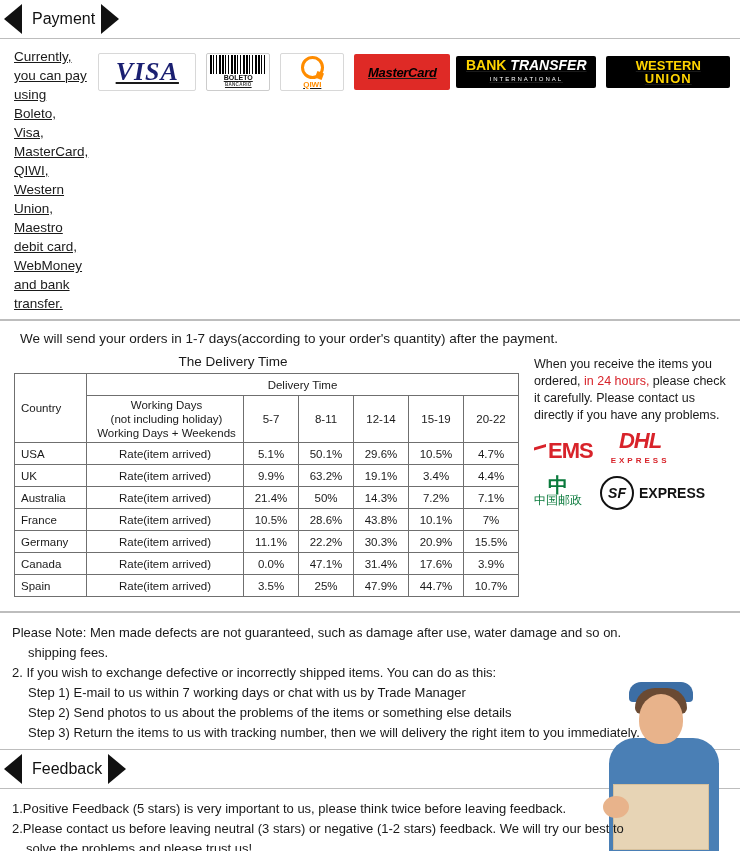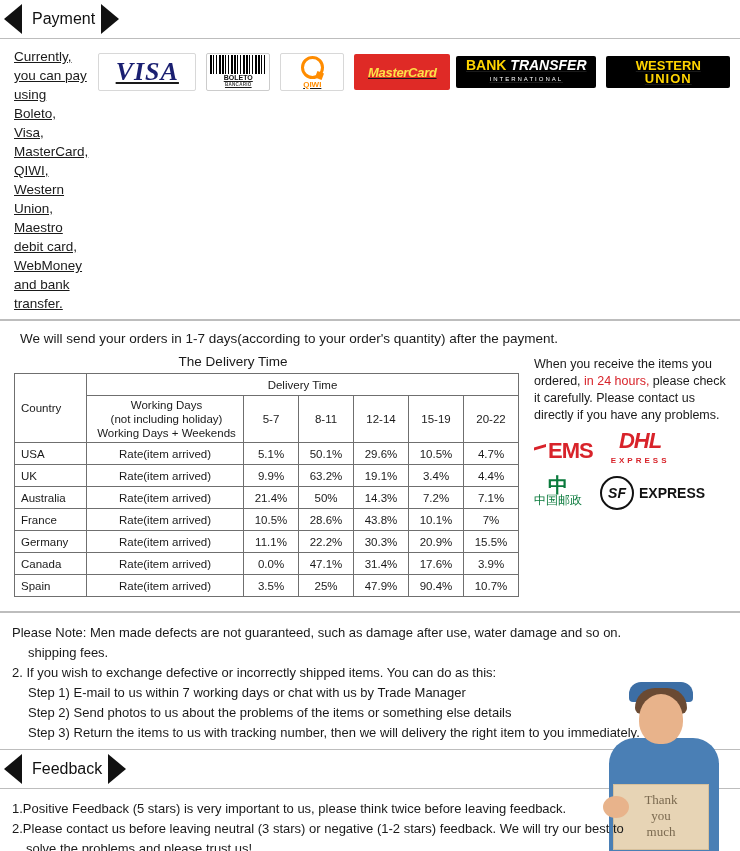--- a/index.html
+++ b/index.html
@@ -144,21 +144,21 @@
   .qiwi-mark::after{
     content:"";
     position:absolute; right:-2px; bottom:-3px;
     width:7px; height:7px; background:#ff8c00;
     transform: rotate(20deg);
   }
   .qiwi-txt { font-size: 8px; color: #ff8c00; font-weight: bold; margin-top:1px;}
   .lg-master {
     width: 96px; height: 36px;
     background: #df2a26;
-    color: #fde047;
+    color: #000000;
     font-size: 13px;
     font-style: italic;
     letter-spacing: -0.3px;
   }
   .lg-bank {
     width: 140px; height: 32px;
     background: #000;
     color: #ffd400;
     flex-direction: column;
     line-height: 14px;
@@ -485,21 +485,21 @@
               <td>31.4%</td>
               <td>17.6%</td>
               <td>3.9%</td>
             </tr>
             <tr>
               <td class="country">Spain</td>
               <td class="rate">Rate(item arrived)</td>
               <td>3.5%</td>
               <td>25%</td>
               <td>47.9%</td>
-              <td>90.4%</td>
+              <td>44.7%</td>
               <td>10.7%</td>
             </tr>
           </tbody>
       </table>
     </div>
 
     <div class="right-note">
       <div class="note-text">
         <span>When you receive the items you ordered,</span><span class="red"> in 24 hours,</span><span> please check it carefully. Please contact us directly if you have any problems.</span>
       </div>
@@ -553,21 +553,16 @@
     <div>2.Please contact us before leaving neutral (3 stars) or negative (1-2 stars) feedback. We will try our best to</div>
     <div class="indent">solve the problems and please trust us!</div>
   </div>
 
   <div class="person">
     <div class="p-body"></div>
     <div class="p-cap"></div>
     <div class="p-hair"></div>
     <div class="p-head"></div>
     <div class="p-box"></div>
-    <div class="p-box-txt">
-      <div>Thank</div>
-      <div>you</div>
-      <div>much</div>
-    </div>
     <div class="p-hand"></div>
   </div>
 
 </div>
 
 </body></html>

